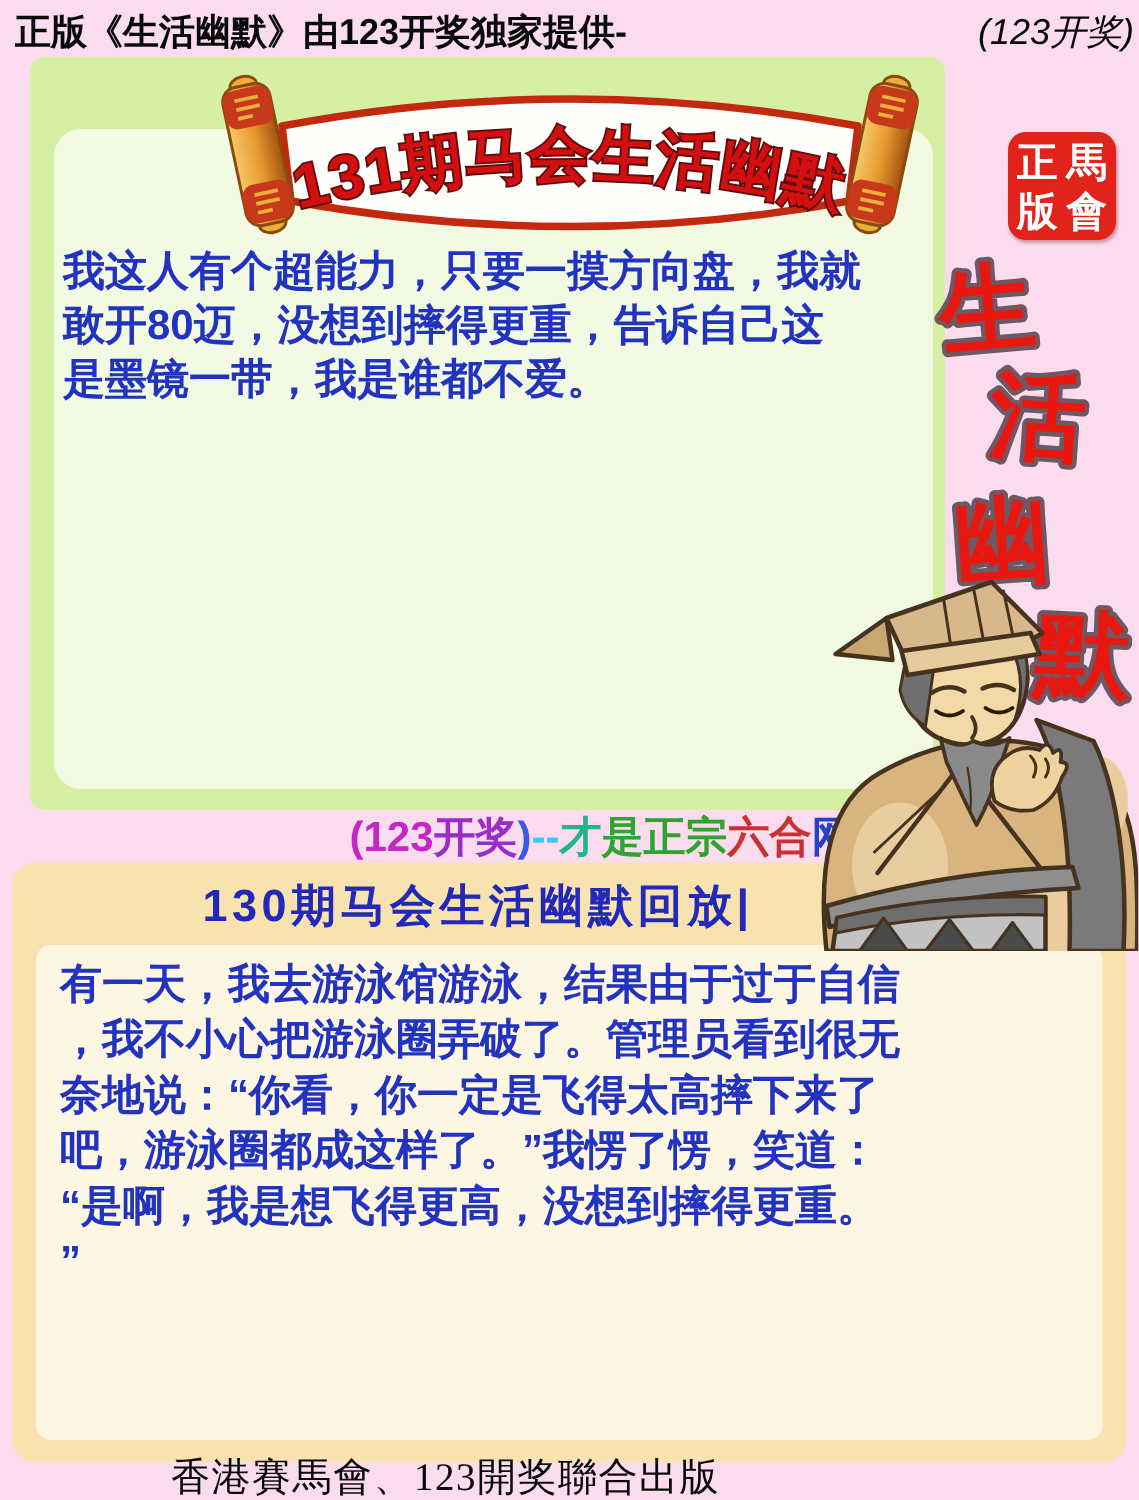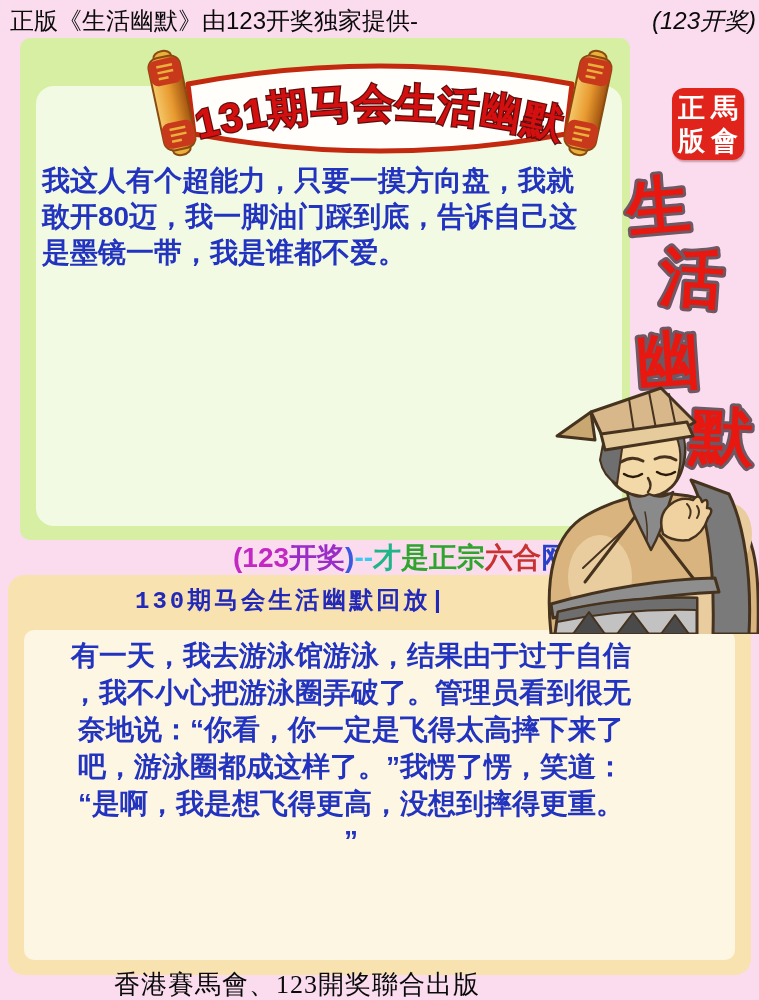--- a/index.html
+++ b/index.html
@@ -1,38 +1,38 @@
 <!DOCTYPE html>
 <html><head>
 <meta charset="utf-8">
 <style>
   html,body{margin:0;padding:0;}
   body{width:759px;height:1000px;position:relative;overflow:hidden;background:#FADCEE;
        font-family:"Liberation Sans","DejaVu Sans",sans-serif;}
   .abs{position:absolute;}
   .hdr{top:5px;font-size:24px;color:#0a0a0a;white-space:nowrap;z-index:2;}
-  .hdr-left{left:10px;}
+  .hdr-left{left:10px;font-weight:bold;}
   .hdr-right{right:3px;font-style:italic;}
   .panel-green-outer{left:20px;top:38px;width:610px;height:502px;background:#D7EFA3;border-radius:10px;z-index:1;}
   .panel-green-inner{position:absolute;left:16px;top:48px;width:586px;height:440px;background:#F3FAE3;border-radius:18px;}
   .scroll-svg{left:138px;top:46px;width:484px;height:116px;z-index:3;}
   .joke-text{font-weight:bold;color:#2233C0;white-space:pre-line;z-index:3;}
   .joke1{left:42px;top:163px;width:600px;font-size:28px;line-height:36px;}
   .seal{left:672px;top:88px;width:72px;height:72px;background:#E0241C;border-radius:12px;
         display:grid;grid-template-columns:1fr 1fr;place-items:center;box-sizing:border-box;
         padding:3px;z-index:4;box-shadow:1px 2px 2px rgba(120,30,30,.35);}
   .seal span{color:#ffffff;font-size:27px;line-height:30px;font-weight:bold;
              font-family:"Liberation Serif","DejaVu Serif",serif;}
   .vchars-svg{left:598px;top:158px;width:162px;height:336px;z-index:4;}
   .promo{left:233px;top:539px;font-size:28px;font-weight:bold;white-space:nowrap;z-index:2;cursor:pointer;}
   .panel-yellow-outer{left:8px;top:575px;width:743px;height:400px;background:#F8E3B0;border-radius:16px;z-index:1;}
   .panel-yellow-inner{position:absolute;left:16px;top:55px;width:711px;height:330px;background:#FDF6E2;border-radius:10px;}
-  .replay-title{left:135px;top:584px;font-size:24px;letter-spacing:3px;color:#2228B8;
-                font-family:Liberation Mono, monospace;font-weight:600;z-index:3;white-space:nowrap;}
-  .joke2{left:40px;top:637px;width:622px;font-size:28px;line-height:37px;text-align:center;}
+  .replay-title{left:135px;top:584px;font-size:30px;letter-spacing:3px;color:#2228B8;
+                font-family:Liberation Sans, sans-serif;font-weight:600;z-index:3;white-space:nowrap;}
+  .joke2{left:40px;top:637px;width:622px;font-size:28px;line-height:37px;}
   .footer{left:114px;top:967px;font-size:26px;color:#0a0a0a;letter-spacing:1px;
           font-family:"Liberation Serif","DejaVu Serif",serif;z-index:3;white-space:nowrap;}
   .cartoon-svg{left:545px;top:382px;width:214px;height:252px;z-index:6;}
 </style>
 </head>
 <body>
 
 <div class="abs hdr hdr-left">正版《生活幽默》由123开奖独家提供-</div>
 <div class="abs hdr hdr-right">(123开奖)</div>
 
@@ -70,21 +70,21 @@
     <rect x="434" y="76" width="32" height="26" rx="8" fill="#C8391B"></rect>
     <path d="M 442,83 h16 M 442,89 h16 M 442,95 h10" stroke="#E9B03C" stroke-width="2.5" fill="none"></path>
   </g>
   <path id="bannerArc" d="M 66,92 Q 242,50 418,92" fill="none"></path>
   <text font-size="41" font-weight="bold" fill="#D40F0F" stroke="#5E0E0E" stroke-width="2.5" paint-order="stroke" letter-spacing="1" font-family="&quot;Liberation Sans&quot;,&quot;DejaVu Sans&quot;,sans-serif">
     <textPath href="#bannerArc" startOffset="50%" text-anchor="middle">131期马会生活幽默</textPath>
   </text>
 </svg>
 
 <div class="abs joke-text joke1">我这人有个超能力，只要一摸方向盘，我就
-敢开80迈，我一脚油门踩到底，告诉自己这
+敢开80迈，没想到摔得更重，告诉自己这
 是墨镜一带，我是谁都不爱。</div>
 
 <div class="abs seal">
   <span>正</span>
   <span>馬</span>
   <span>版</span>
   <span>會</span>
 </div>
 
 <svg class="abs vchars-svg" viewBox="0 0 162 336">

